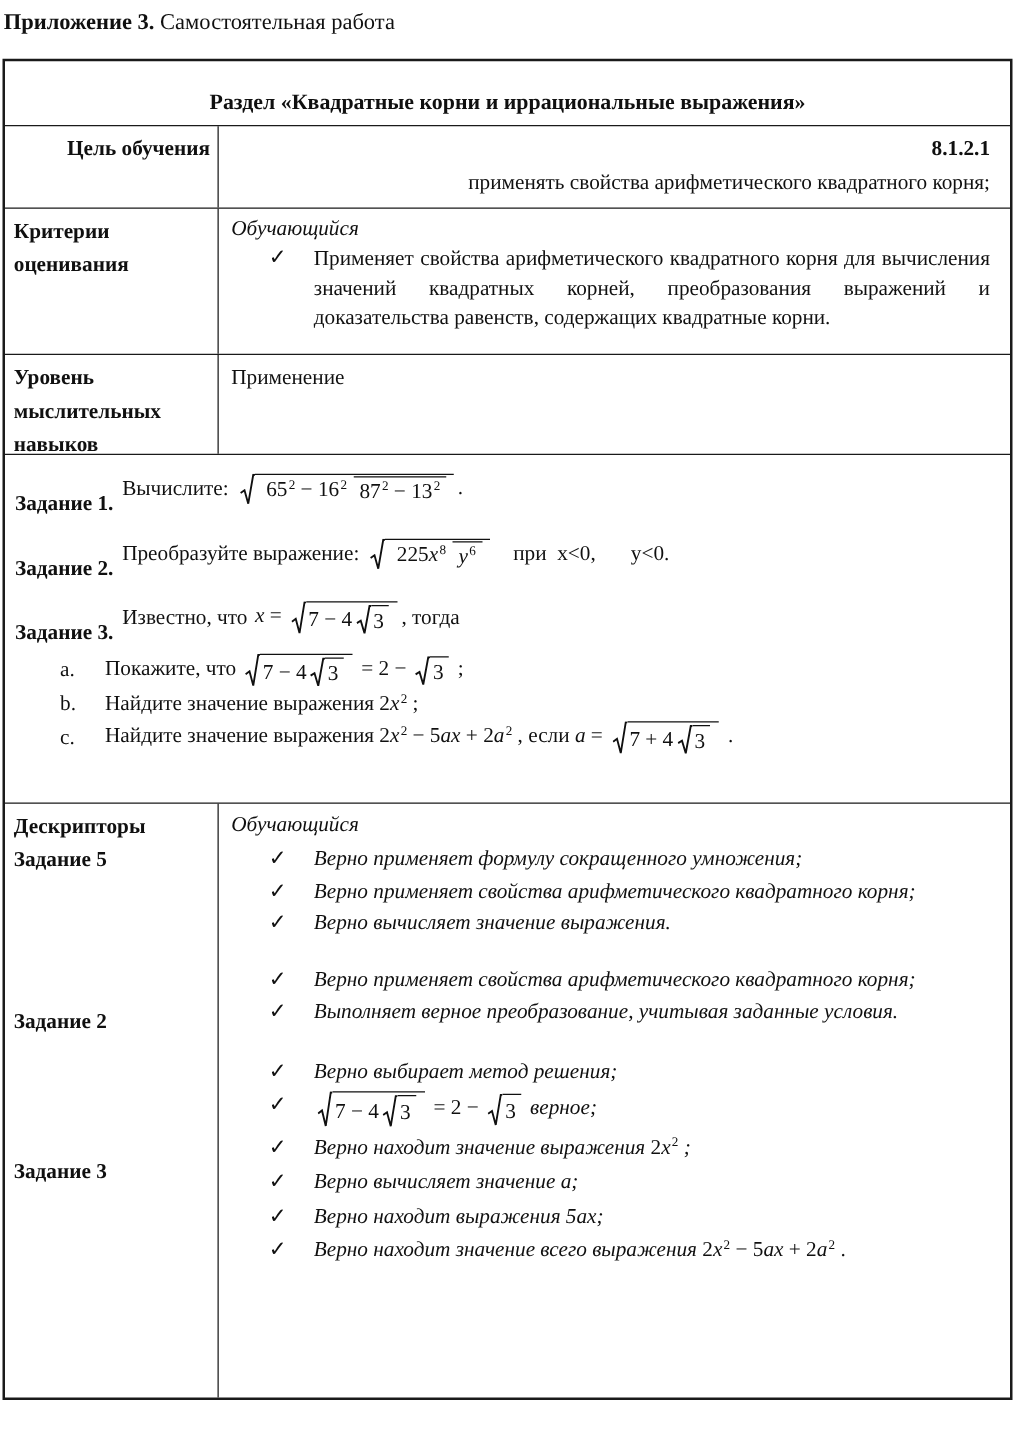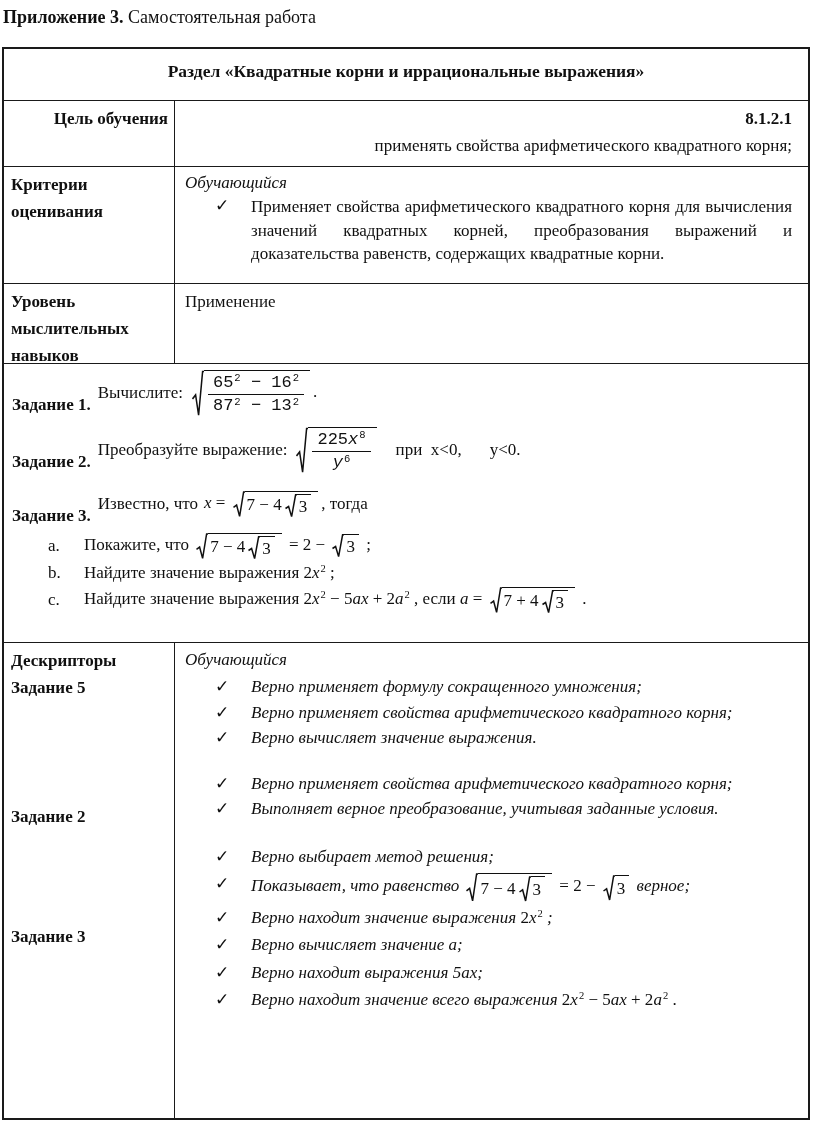--- a/index.html
+++ b/index.html
@@ -27,21 +27,21 @@
   }
   .row { display: flex; border-bottom: 1.5px solid #1a1a1a; flex: none; }
   .row:last-child { border-bottom: none; }
   .r-head  { height: 52px; }
   .r-goal  { height: 66px; text-align: right; }
   .r-crit  { height: 117px; }
   .r-level { height: 80px; }
   .r-tasks { height: 279px; }
   .r-desc  { flex: 1; }
 
-  .headcell { flex: 1; text-align: center; padding-top: 12px; font-size: 17.5px; }
+  .headcell { flex: 1; text-align: center; padding-top: 22px; font-size: 17.5px; }
 
   .lcell {
     width: 171px; flex: none;
     border-right: 1.5px solid #1a1a1a;
     padding: 4px 6px 0 7px;
     font-weight: bold; line-height: 27px;
   }
   .rcell { flex: 1; padding: 4px 16px 0 10px; }
 
   .r-goal .rcell div { line-height: 27px; }
@@ -91,21 +91,21 @@
   .mi  { font-style: italic; }
   sup.msup { font-size: 0.62em; line-height: 0; vertical-align: 0.55em; font-style: normal; margin-left: 1px; }
   .msqrt { display: inline-flex; align-items: stretch; vertical-align: middle; margin: 1px 3px 0 3px; }
   .rsign { width: 12px; flex: none; display: flex; }
   .rsign svg { width: 100%; height: 100%; display: block; }
   .radicand {
     border-top: 1.6px solid #101010;
     padding: 1px 4px 0 2px;
     display: flex; align-items: center; white-space: nowrap;
   }
-  .mfrac { display: inline-flex; flex-direction: column; line-height: 1.32; padding: 0 2px; font-family: Liberation Mono, monospace; }
+  .mfrac { display: inline-flex; flex-direction: row; line-height: 1.32; padding: 0 2px; }
   .fnum, .fden { display: block; text-align: center; padding: 0 5px; white-space: nowrap; }
   .fden { border-top: 1.5px solid #101010; }
 </style>
 </head>
 <body>
 
 <div class="page">
 
   <div class="doc-title">
     <span class="b">Приложение 3.</span><span> Самостоятельная работа</span>
@@ -320,21 +320,21 @@
           </li>
         </ul>
 
         <ul class="chk g3">
           <li>
             <span class="check">✓</span>
             <div class="itext just"><span class="mi">Верно выбирает метод решения;</span></div>
           </li>
           <li>
             <span class="check">✓</span>
-            <div class="itext just"><span class="mi">Показывает, что равенство </span><span class="msqrt">
+            <div class="itext just"><span class="msqrt">
                   <span class="rsign">
                     <svg viewBox="0 0 12 24" preserveAspectRatio="none">
                       <path d="M0.5 14.5 L3.6 12.5 L6.6 22.6 L10.6 0.8 L12 0.8" fill="none" stroke="#101010" stroke-width="1.5" vector-effect="non-scaling-stroke"></path>
                     </svg>
                   </span>
                   <span class="radicand">
                     <span class="mt">7 − 4</span>
                     <span class="msqrt">
                       <span class="rsign">
                         <svg viewBox="0 0 12 24" preserveAspectRatio="none">

